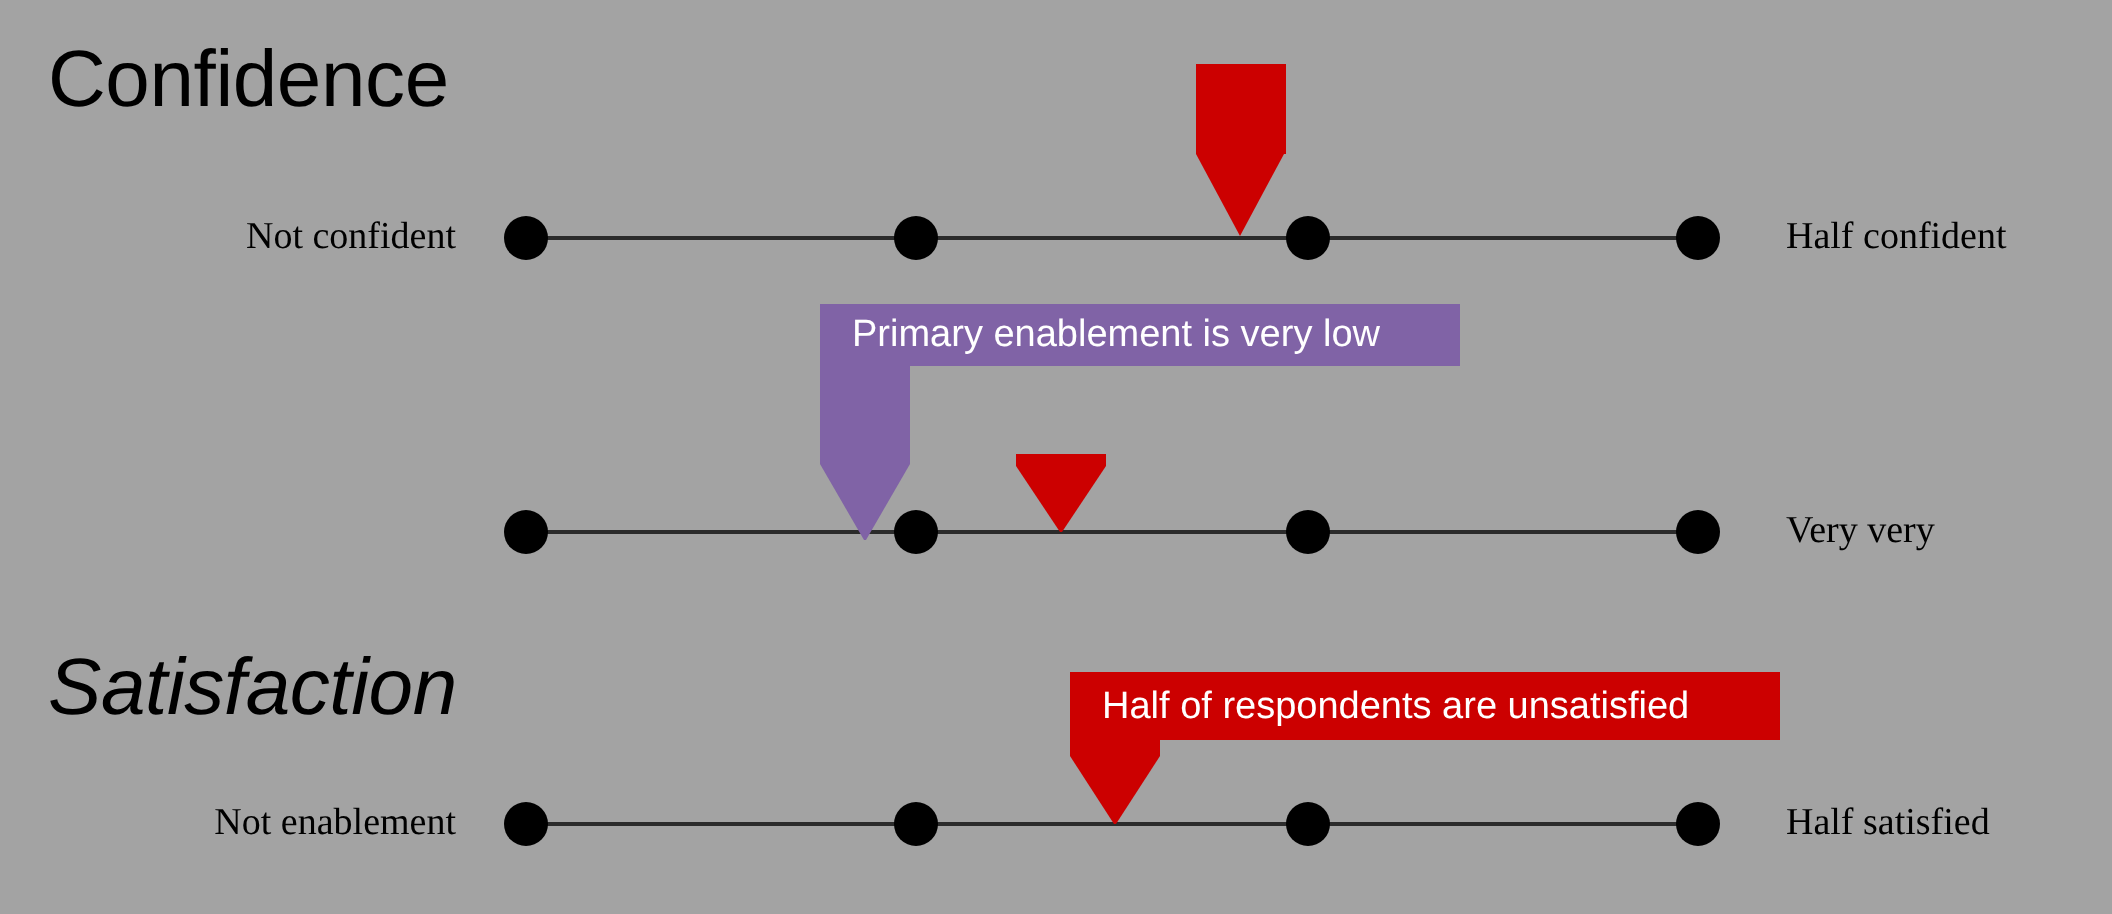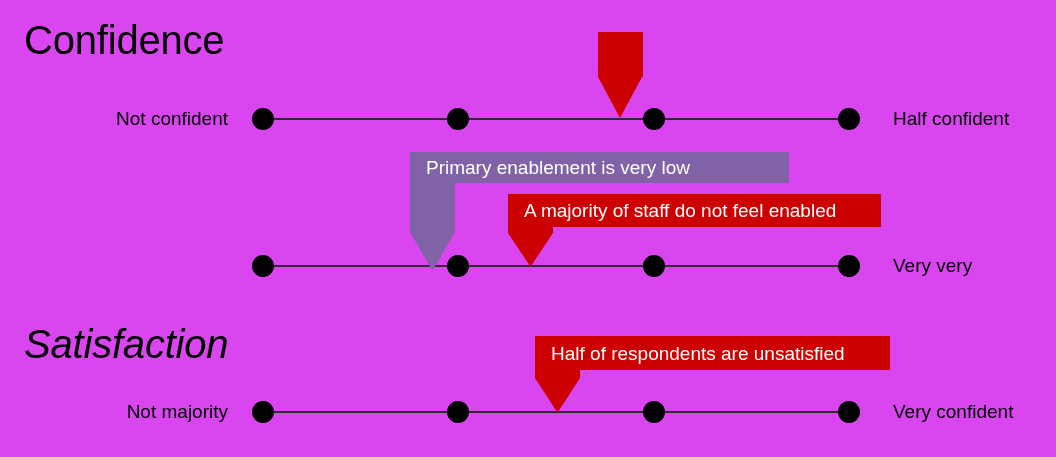--- a/index.html
+++ b/index.html
@@ -8,41 +8,42 @@
     background: #ffffff;
   }
   body {
     font-family: "Liberation Sans", sans-serif;
     -webkit-font-smoothing: antialiased;
   }
   #canvas {
     position: relative;
     width: 1056px;
     height: 457px;
-    background: #d946ef;
+    background: #a3a3a3;
     overflow: hidden;
   }
 
   
   .section-title {
     position: absolute;
     font-size: 40px;
     line-height: 44px;
     color: #000000;
     white-space: nowrap;
     font-weight: 400;
     letter-spacing: -0.2px;
   }
 
   
   .scale-row {
     position: absolute;
     left: 0;
     width: 1056px;
     height: 40px;
+    font-family: Liberation Serif, serif;
   }
   .end-label {
     position: absolute;
     top: 0;
     font-size: 19px;
     line-height: 40px;
     color: #000000;
     white-space: nowrap;
   }
   .end-label.left {
@@ -153,45 +154,44 @@
   <div class="scale-row" style="top:246px;">
     <div class="axis-line"></div>
     <div class="scale-dot" style="left:263px;"></div>
     <div class="scale-dot" style="left:458px;"></div>
     <div class="scale-dot" style="left:654px;"></div>
     <div class="scale-dot" style="left:849px;"></div>
     <div class="end-label right">Very very</div>
   </div>
 
   <div class="callout" style="left:410px; top:152px; width:320px; height:118px;">
-    <div class="banner" style="width:379px; height:31px; background:#8063A6;">Primary enablement is very low</div>
+    <div class="banner" style="width:320px; height:31px; background:#8063A6;">Primary enablement is very low</div>
     <div class="tail" style="left:0px; top:31px; width:45px; height:87px;">
       <div class="stem" style="height:49px; background:#8063A6;"></div>
       <div class="point" style="top:49px; border-top:38px solid #8063A6;"></div>
     </div>
   </div>
 
   <div class="callout" style="left:508px; top:194px; width:373px; height:72px;">
-    <div class="banner" style="width:373px; height:33px; background:#CC0000;">A majority of staff do not feel enabled</div>
     <div class="tail" style="left:0px; top:33px; width:45px; height:39px;">
       <div class="stem" style="height:6px; background:#CC0000;"></div>
       <div class="point" style="top:6px; border-top:33px solid #CC0000;"></div>
     </div>
   </div>
 
   <div class="section-title" style="left:24px; top:322px;font-style:italic;">Satisfaction</div>
 
   <div class="scale-row" style="top:392px;">
-    <div class="end-label left">Not majority</div>
+    <div class="end-label left">Not enablement</div>
     <div class="axis-line"></div>
     <div class="scale-dot" style="left:263px;"></div>
     <div class="scale-dot" style="left:458px;"></div>
     <div class="scale-dot" style="left:654px;"></div>
     <div class="scale-dot" style="left:849px;"></div>
-    <div class="end-label right">Very confident</div>
+    <div class="end-label right">Half satisfied</div>
   </div>
 
   <div class="callout" style="left:535px; top:336px; width:355px; height:76px;">
     <div class="banner" style="width:355px; height:34px; background:#CC0000;">Half of respondents are unsatisfied</div>
     <div class="tail" style="left:0px; top:34px; width:45px; height:42px;">
       <div class="stem" style="height:8px; background:#CC0000;"></div>
       <div class="point" style="top:8px; border-top:34px solid #CC0000;"></div>
     </div>
   </div>
 

